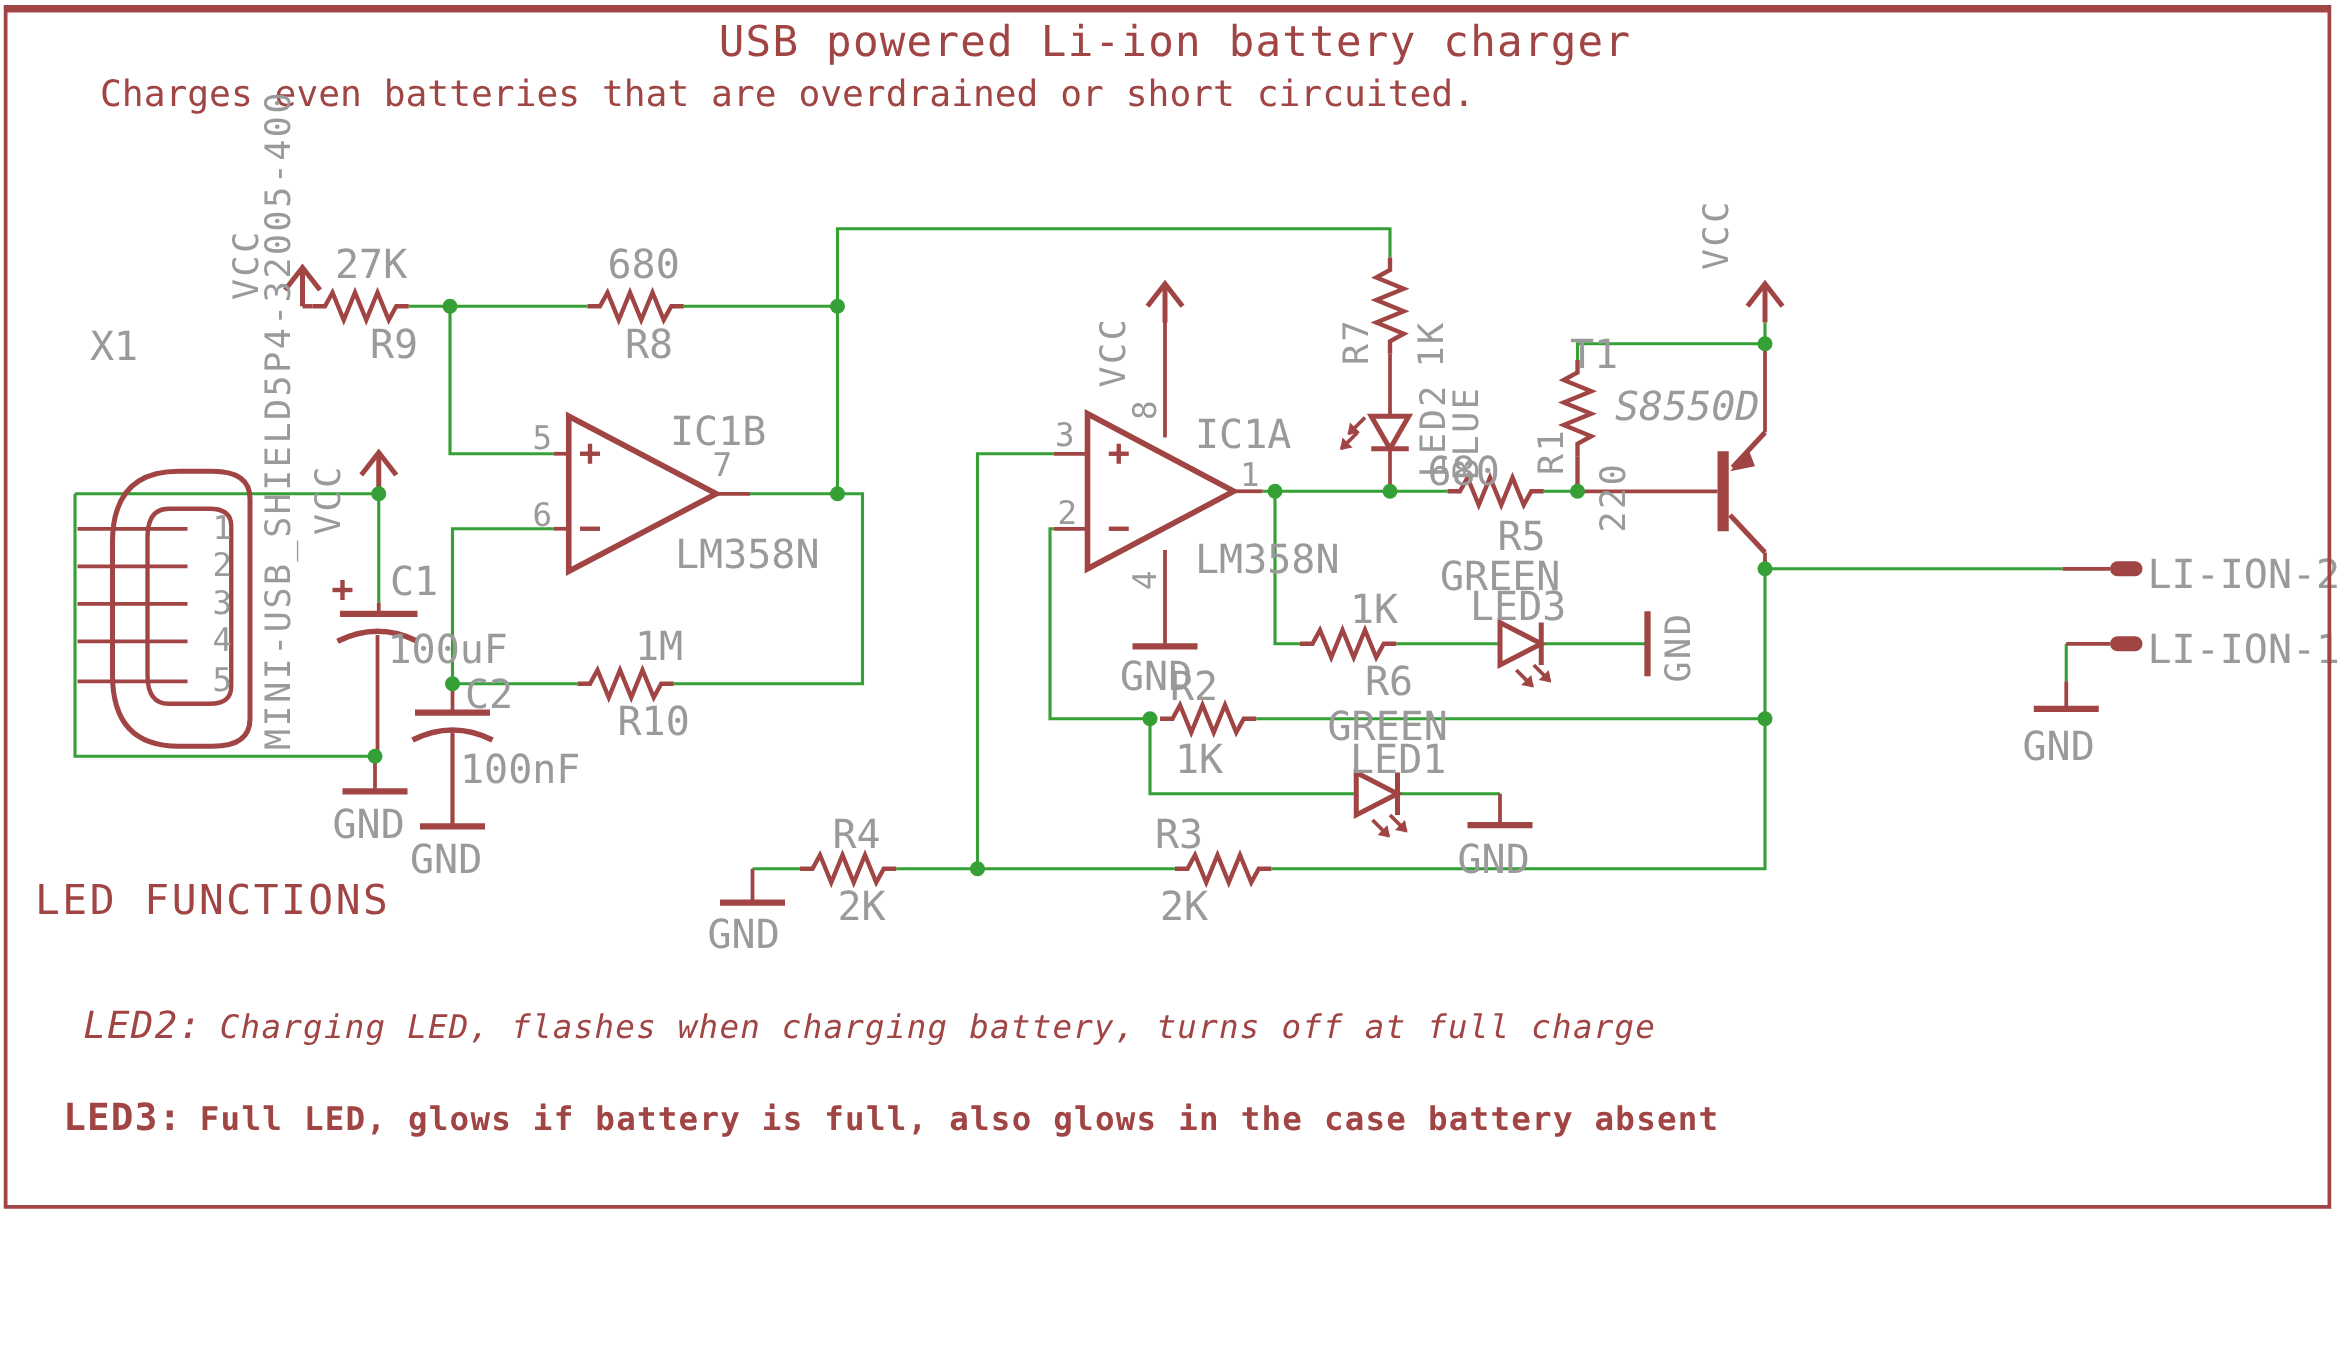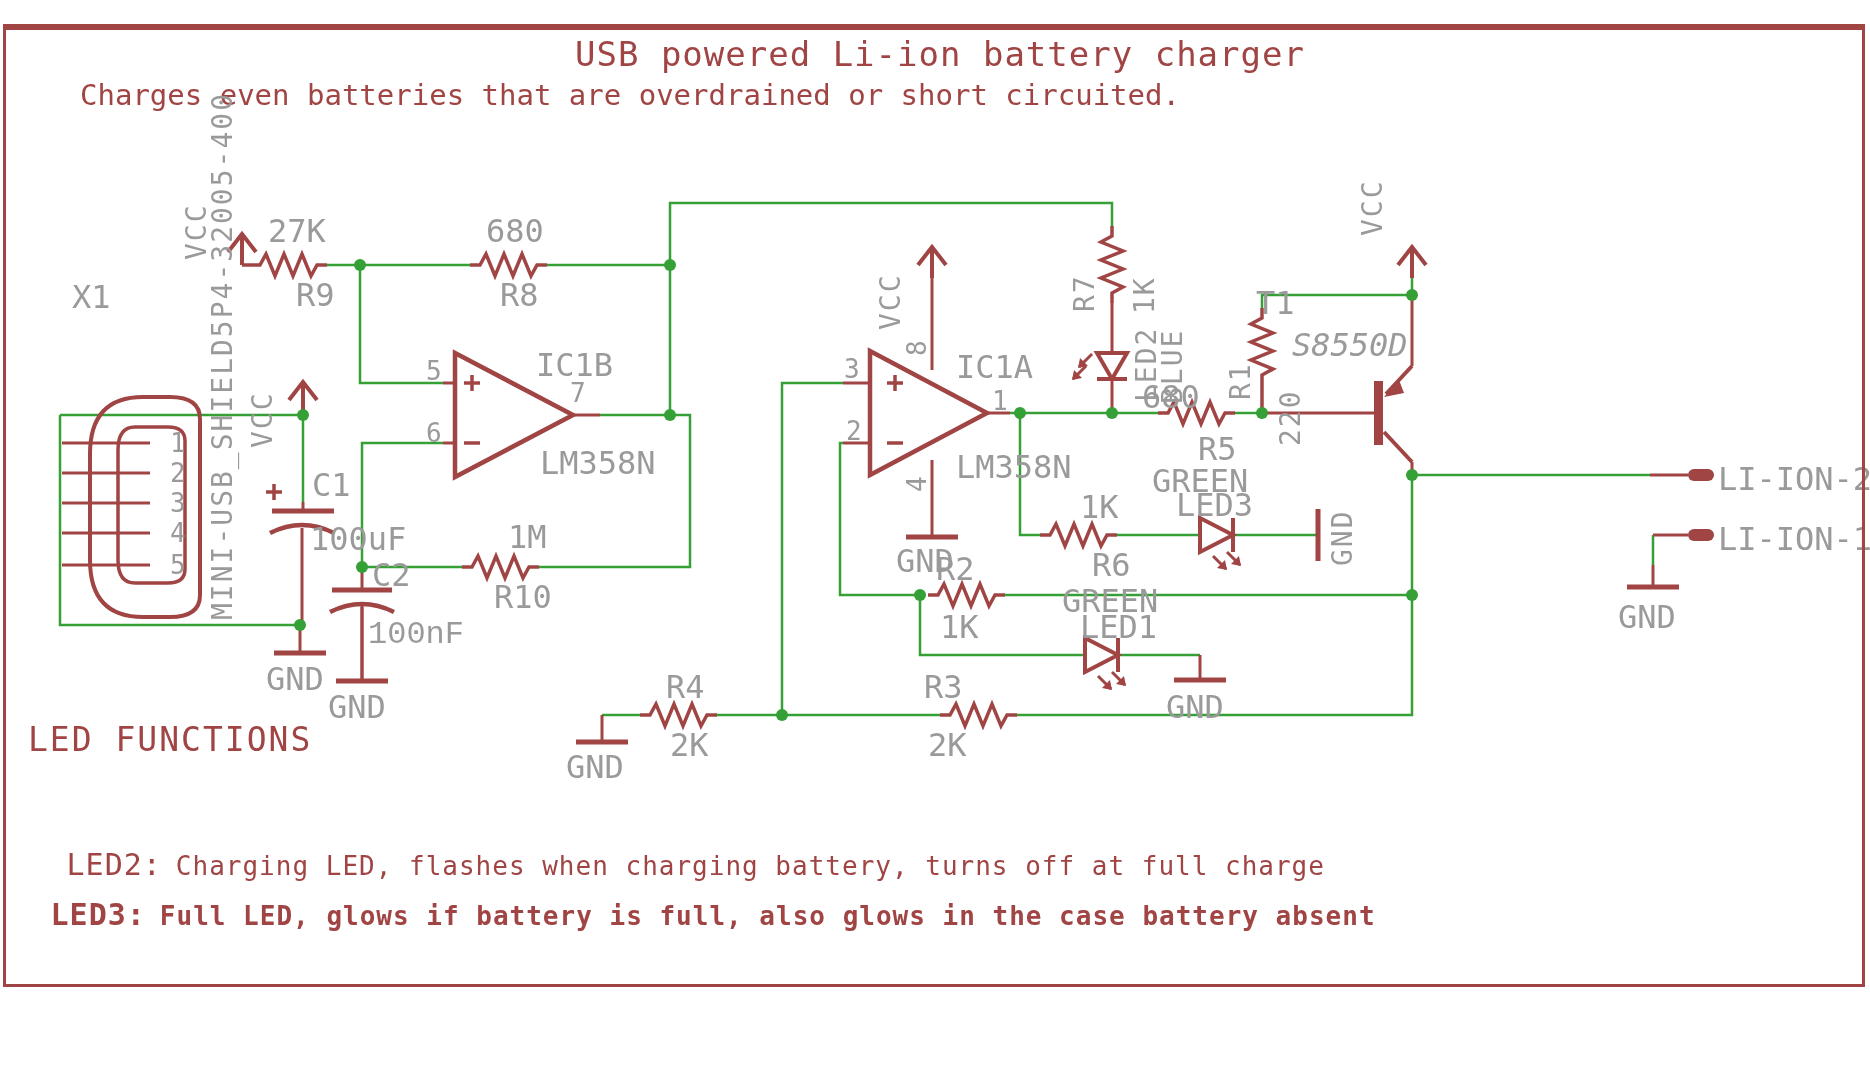--- a/index.html
+++ b/index.html
@@ -1,17 +1,17 @@
 <!DOCTYPE html>
 <html><head>
 <meta charset="utf-8">
 <style>
   html,body{margin:0;padding:0;background:#fff;}
   #stage{position:relative;width:1870px;height:972px;background:#fff;overflow:hidden;
-         font-family:"DejaVu Sans Mono", monospace;margin-top:20px;}
+         font-family:"DejaVu Sans Mono", monospace;}
   #frame{position:absolute;left:3px;top:4px;right:5px;bottom:5px;
          border:3px solid #A04444;border-top-width:6px;pointer-events:none;}
   .t{position:absolute;white-space:pre;}
   .maroon{color:#A04444;}
   .gray{color:#9A9A9A;}
   .vlabel{transform:rotate(-90deg);transform-origin:0 0;}
   .title{font-size:34px;letter-spacing:1px;}
   .subtitle{font-size:29px;}
   .author{font-size:29px;line-height:0.92;text-align:right;}
   .lbl{font-size:32px;letter-spacing:0px;}
@@ -261,21 +261,21 @@
 
   <div class="t gray lbl" style="left:536px;top:326px;">IC1B</div>
   <div class="t gray sm" style="left:426px;top:336px;">5</div>
   <div class="t gray sm" style="left:426px;top:398px;">6</div>
   <div class="t gray sm" style="left:570px;top:358px;">7</div>
   <div class="t gray lbl" style="left:540px;top:424px;">LM358N</div>
 
   <div class="t gray lbl" style="left:312px;top:446px;">C1</div>
   <div class="t gray lbl" style="left:310px;top:500px;">100uF</div>
   <div class="t gray lbl" style="left:372px;top:536px;">C2</div>
-  <div class="t gray lbl" style="left:368px;top:596px;font-family:Liberation Mono, monospace;">100nF</div>
+  <div class="t gray lbl" style="left:368px;top:596px;">100nF</div>
   <div class="t gray lbl" style="left:508px;top:498px;">1M</div>
   <div class="t gray lbl" style="left:494px;top:558px;">R10</div>
 
   <div class="t gray lbl" style="left:266px;top:640px;">GND</div>
   <div class="t gray lbl" style="left:328px;top:668px;">GND</div>
 
   <div class="t gray lbl" style="left:956px;top:328px;">IC1A</div>
   <div class="t gray sm" style="left:844px;top:334px;">3</div>
   <div class="t gray sm" style="left:846px;top:396px;">2</div>
   <div class="t gray sm" style="left:992px;top:366px;">1</div>
@@ -312,21 +312,21 @@
   <div class="t gray lbl" style="left:928px;top:706px;">2K</div>
   <div class="t gray lbl" style="left:666px;top:648px;">R4</div>
   <div class="t gray lbl" style="left:670px;top:706px;">2K</div>
   <div class="t gray lbl" style="left:566px;top:728px;">GND</div>
 
   <div class="t gray lbl" style="left:1718px;top:440px;">LI-ION-2</div>
   <div class="t gray lbl" style="left:1718px;top:500px;">LI-ION-1</div>
   <div class="t gray lbl" style="left:1618px;top:578px;">GND</div>
 
   <div class="t maroon notes-h" style="left:28px;top:700px;">LED FUNCTIONS</div>
-  <div class="t maroon" style="left:28px;top:808px;">
+  <div class="t maroon" style="left:28px;top:784px;font-style:italic;">
     <span class="note-label">LED2:</span><span class="note-text" style="margin-left:14px;">Charging LED, flashes when charging battery, turns off at full charge</span>
   </div>
   <div class="t maroon" style="left:12px;top:858px;font-weight:bold;">
     <span class="note-label">LED3:</span><span class="note-text" style="margin-left:14px;">Full LED, glows if battery is full, also glows in the case battery absent</span>
   </div>
 
   <div id="frame"></div>
 </div>
 
 </body></html>

